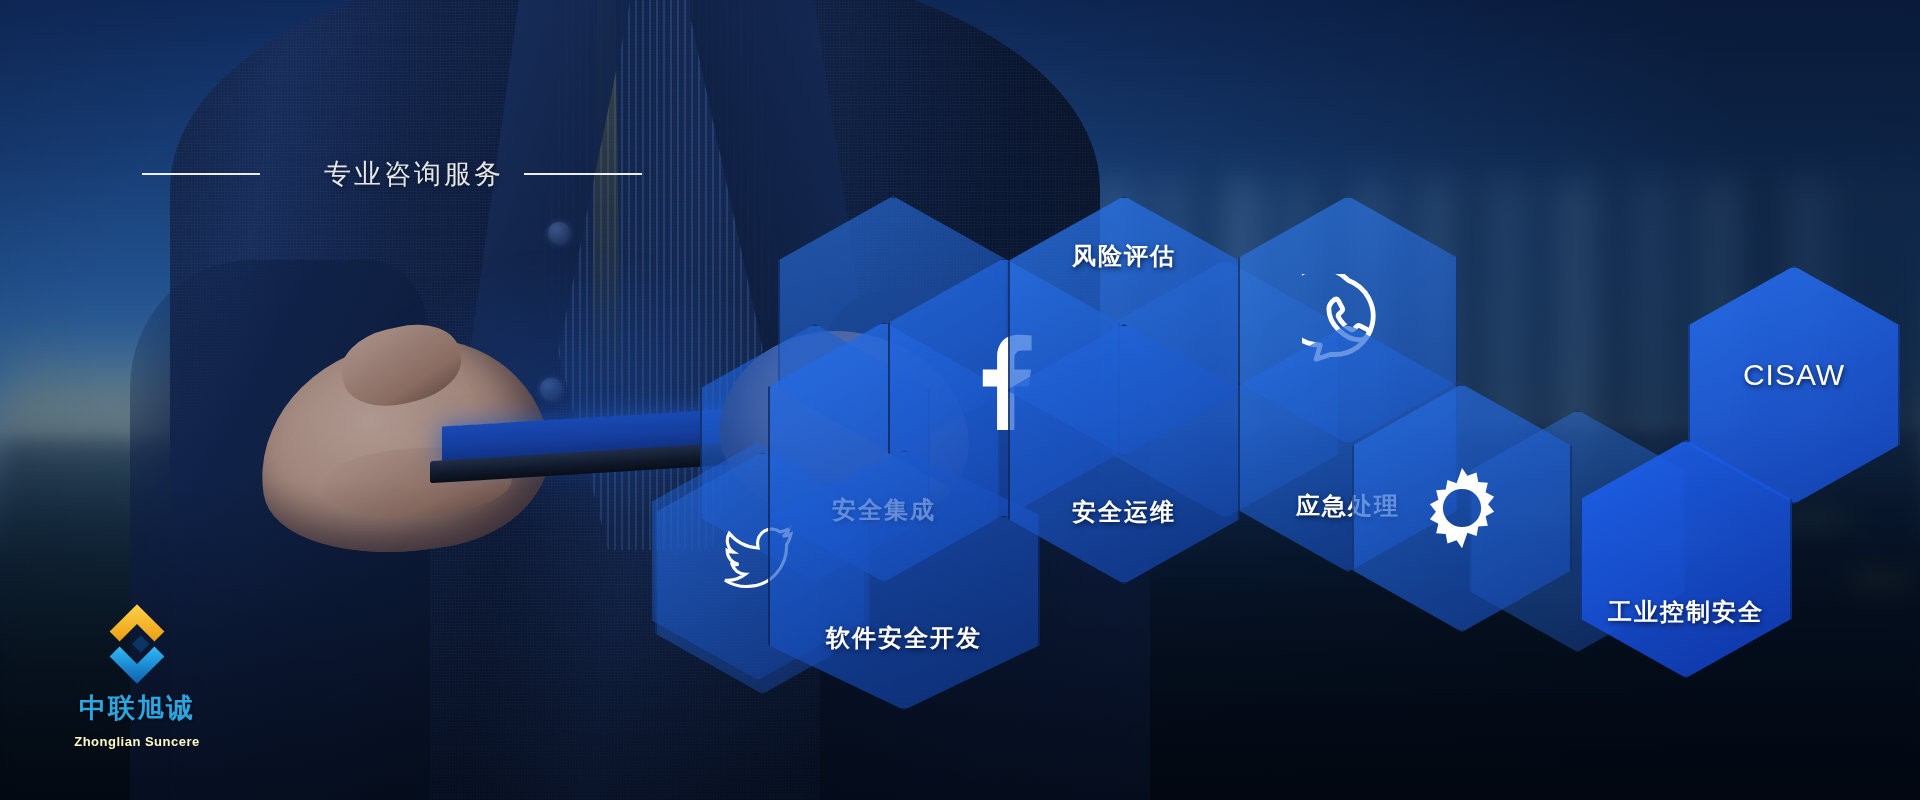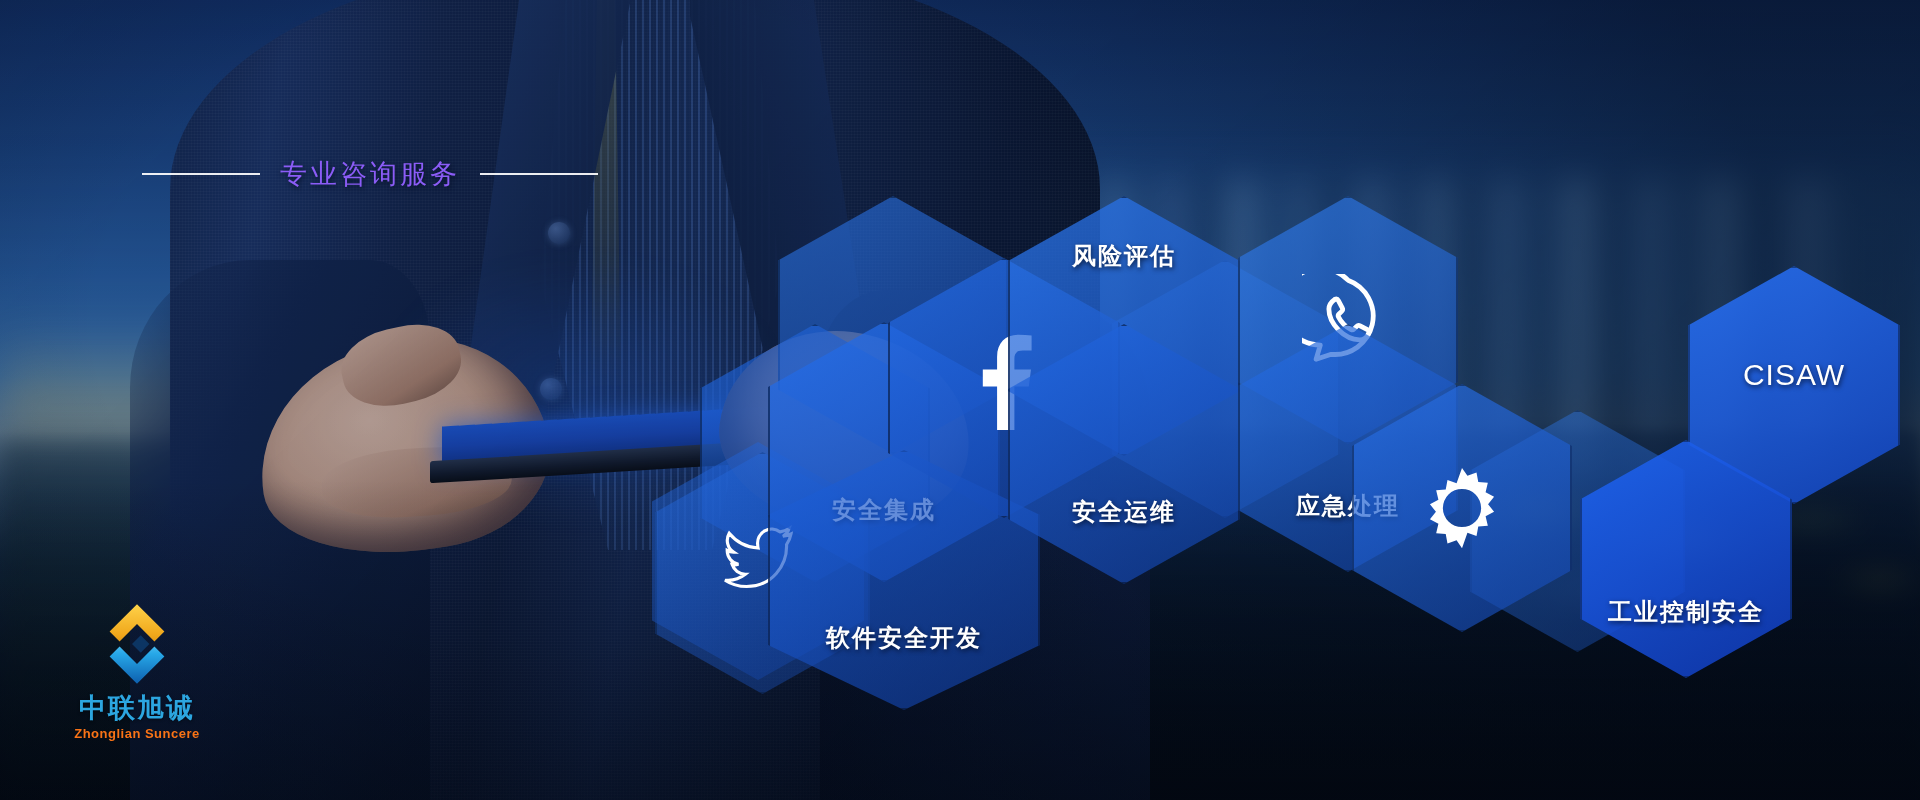--- a/index.html
+++ b/index.html
@@ -249,24 +249,25 @@
     margin-top: 48px;
     margin-left: 62px;
   }
   .sub-line {
     width: 118px;
     height: 2px;
     background: rgba(255,255,255,.92);
   }
   .sub-text {
     font-size: 27px;
-    color: #8b5cf6;
+    color: #e5e5e5;
     letter-spacing: 3px;
     white-space: nowrap;
     text-shadow: 1px 2px 5px rgba(3,12,30,.7);
+    margin-left: 44px;
   }
 
   
   .hex-layer {
     position: absolute; inset: 0;
     z-index: 20;
   }
   .hex {
     position: absolute;
     clip-path: polygon(50% 0%, 100% 25%, 100% 75%, 50% 100%, 0% 75%, 0% 25%);
@@ -312,23 +313,23 @@
     font-size: 27px;
     font-weight: 700;
     color: #2ca6e0;
     letter-spacing: 2px;
     text-shadow: 0 1px 3px rgba(0,0,0,.5);
     line-height: 1.1;
   }
   .logo-en {
     font-size: 13px;
     font-weight: 700;
-    color: #f97316;
+    color: #fef9c3;
     letter-spacing: .5px;
-    margin-top: 2px;
+    margin-top: 10px;
   }
 </style>
 </head>
 <body>
 
 <div id="banner">
 
   <div class="bg-sky"></div>
   <div class="bg-city"></div>
   <div class="bg-water"></div>

